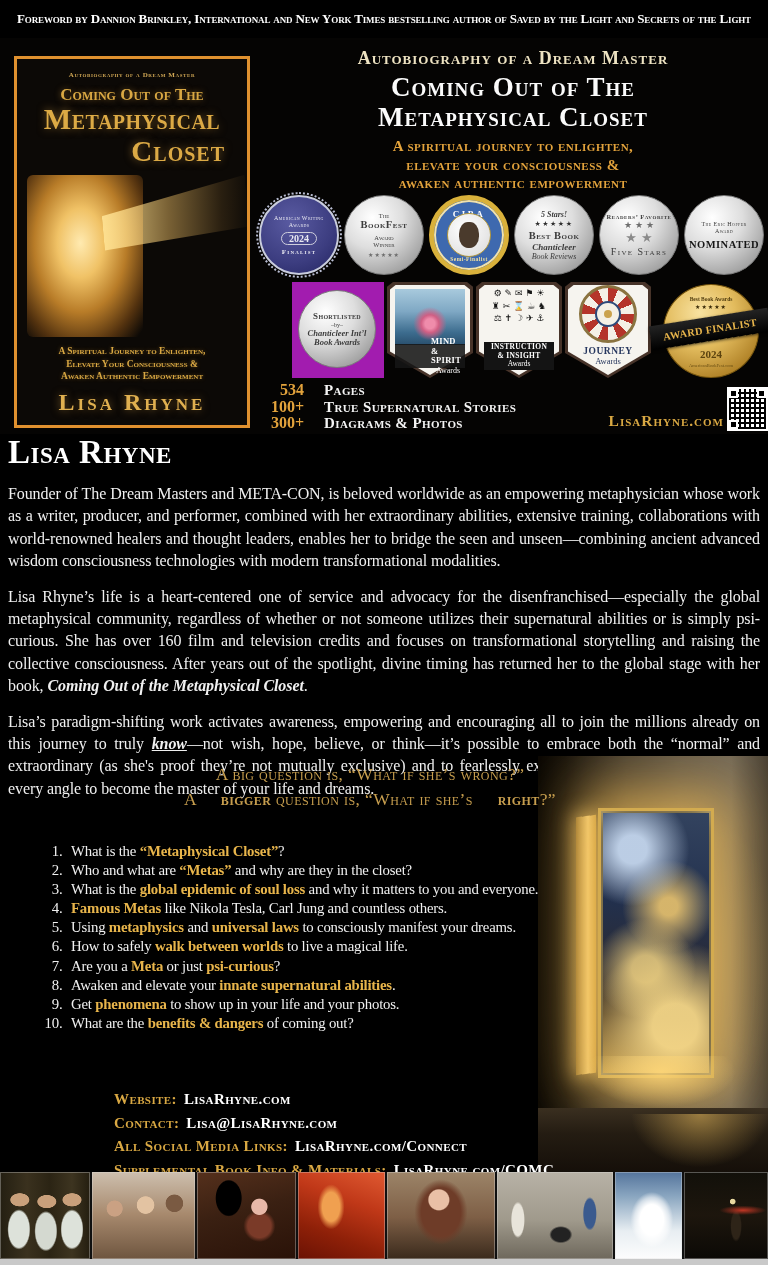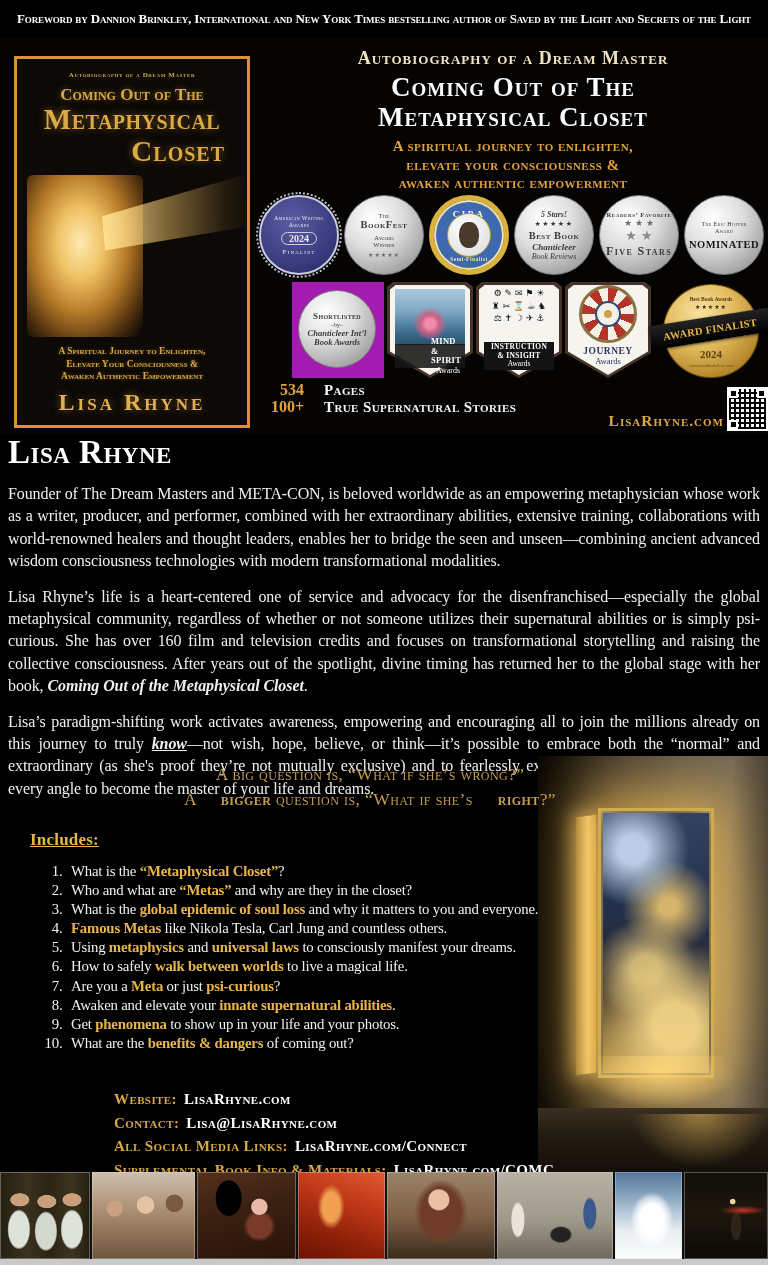--- a/index.html
+++ b/index.html
@@ -39,40 +39,40 @@
   .h-sub{left:258px;top:99px;width:510px;text-align:center;font-size:15px;font-weight:bold;color:#e3a33c;font-variant:small-caps;line-height:18.5px;letter-spacing:.5px;}
 
   
   .row1{left:258px;top:153px;width:510px;display:flex;gap:1px;}
   .bdg{position:relative;width:84px;height:92px;flex:0 0 auto;}
   .circ{position:absolute;left:1px;top:4px;width:80px;height:80px;border-radius:50%;display:flex;flex-direction:column;align-items:center;justify-content:center;text-align:center;box-sizing:border-box;}
   .silver{background:radial-gradient(circle at 35% 28%,#ffffff 0%,#dedede 40%,#a3a3a3 78%,#c6c6c6 100%);border:1px solid #7c7c7c;color:#3c3c3c;}
   .b-awa .circ{background:radial-gradient(circle at 40% 32%,#5a5ba2,#3c3d80 60%,#232460);border:2px solid #c9cddd;outline:2px dotted #b9bdd2;outline-offset:1px;color:#e9e9f2;}
   .awa-top{font-size:6px;letter-spacing:.4px;width:62px;line-height:7px;font-variant:small-caps;}
   .awa-year{font-size:10px;font-weight:bold;margin:3px 0;border:1px solid #cfcfdd;border-radius:9px;padding:0 7px;}
-  .awa-bot{font-size:7px;letter-spacing:1.2px;font-variant:small-caps;}
+  .awa-bot{font-size:7px;letter-spacing:1.2px;font-variant:small-caps;font-weight:bold;}
   .bf-l1{font-size:6.5px;line-height:7px;font-variant:small-caps;}
   .bf-l2{font-size:10.5px;font-weight:bold;letter-spacing:.5px;line-height:11px;font-variant:small-caps;}
   .bf-l3{font-size:6.5px;margin-top:4px;line-height:7px;font-variant:small-caps;}
   .bf-l4{font-size:6.5px;line-height:7px;font-variant:small-caps;}
   .bf-st{font-size:6px;color:#6e6e6e;margin-top:3px;letter-spacing:1px;font-family:"DejaVu Sans",sans-serif;}
   .b-ciba .circ{background:#3e69af;border:5px solid #d9b13b;box-shadow:inset 0 0 0 2px #f1e2ac;}
   .ciba-core{position:absolute;left:50%;top:50%;transform:translate(-50%,-50%);width:42px;height:42px;border-radius:50%;background:radial-gradient(circle at 40% 35%,#fff,#d9d9d9);border:1px solid #b59a3e;}
   .ciba-core::after{content:"";position:absolute;left:11px;top:8px;width:20px;height:26px;border-radius:45%;background:#4a3a2c;}
   .ciba-top{position:absolute;top:9px;left:0;width:100%;text-align:center;font-size:9px;font-weight:bold;color:#fff;letter-spacing:2.5px;}
   .ciba-bot{position:absolute;bottom:8px;left:0;width:100%;text-align:center;font-size:5.5px;font-weight:bold;color:#f0e0a0;letter-spacing:.5px;}
   .c5-l1{font-size:8px;font-weight:bold;font-style:italic;line-height:9px;}
   .c5-st{font-size:7px;letter-spacing:1.5px;color:#2e2e2e;font-family:"DejaVu Sans",sans-serif;line-height:9px;margin:1px 0;}
   .c5-l2{font-size:10.5px;font-weight:bold;letter-spacing:.5px;line-height:12px;font-variant:small-caps;}
   .c5-l3{font-size:9px;font-style:italic;font-weight:bold;line-height:10px;}
   .c5-l4{font-size:8px;font-style:italic;line-height:9px;}
   .rf-top{font-size:6.5px;letter-spacing:.6px;width:66px;line-height:7px;font-variant:small-caps;font-weight:bold;}
   .rf-st1{font-size:9px;line-height:11px;color:#6e6e6e;font-family:"DejaVu Sans",sans-serif;}
   .rf-st2{font-size:13px;line-height:13px;color:#8a8a8a;font-family:"DejaVu Sans",sans-serif;}
-  .rf-bot{font-size:12px;letter-spacing:1.4px;font-weight:bold;margin-top:2px;font-variant:small-caps;}
+  .rf-bot{font-size:10px;letter-spacing:1.4px;font-weight:normal;margin-top:2px;font-variant:small-caps;}
   .eh-top{font-size:6px;letter-spacing:.4px;width:60px;line-height:7px;font-variant:small-caps;}
   .eh-nom{font-size:10.5px;font-weight:bold;letter-spacing:.5px;color:#161616;margin-top:4px;}
 
   
   .row2{left:292px;top:244px;width:476px;display:flex;gap:3px;align-items:flex-start;}
   .b-short{position:relative;width:92px;height:96px;background:#a21caf;flex:0 0 auto;}
   .b-short .circ{left:6px;top:8px;width:78px;height:78px;}
   .sh1{font-size:9px;font-weight:bold;letter-spacing:.3px;font-variant:small-caps;line-height:10px;}
   .sh2{font-size:6px;line-height:8px;}
   .sh3{font-size:8.5px;font-weight:bold;font-style:italic;line-height:9.5px;}
@@ -341,20 +341,24 @@
 
   <div class="abs" id="stats">
     <div class="stat">
       <span class="sv">534</span>
       <span class="sl">Pages</span>
     </div>
     <div class="stat">
       <span class="sv">100+</span>
       <span class="sl">True Supernatural Stories</span>
     </div>
+    <div class="stat">
+      <span class="sv">300+</span>
+      <span class="sl">Diagrams &amp; Photos</span>
+    </div>
   </div>
 
   <div class="abs" id="site-link">LisaRhyne.com</div>
 
   <div class="abs" id="qr">
     <div class="qr-grid">
       <div class="qr-eye e1"></div>
       <div class="qr-eye e2"></div>
       <div class="qr-eye e3"></div>
     </div>
@@ -378,21 +382,20 @@
   <div class="da-floor"></div>
   <div class="da-reflect"></div>
 </div>
 
 <div class="abs" id="questions">
   <div><span>A big question is, “What if she’s wrong?”</span></div>
   <div><span>A </span><span class="b">bigger</span><span> question is, “What if she’s </span><span class="b">right</span><span>?”</span></div>
 </div>
 
 <div class="abs" id="includes">
-  <div class="inc-head">Includes:</div>
   <ol>
     <li><span>What is the </span><span class="g">“Metaphysical Closet”</span><span>?</span></li>
     <li><span>Who and what are </span><span class="g">“Metas”</span><span> and why are they in the closet?</span></li>
     <li><span>What is the </span><span class="g">global epidemic of soul loss</span><span> and why it matters to you and everyone.</span></li>
     <li><span class="g">Famous Metas</span><span> like Nikola Tesla, Carl Jung and countless others.</span></li>
     <li><span>Using </span><span class="g">metaphysics</span><span> and </span><span class="g">universal laws</span><span> to consciously manifest your dreams.</span></li>
     <li><span>How to safely </span><span class="g">walk between worlds</span><span> to live a magical life.</span></li>
     <li><span>Are you a </span><span class="g">Meta</span><span> or just </span><span class="g">psi-curious</span><span>?</span></li>
     <li><span>Awaken and elevate your </span><span class="g">innate supernatural abilities</span><span>.</span></li>
     <li><span>Get </span><span class="g">phenomena</span><span> to show up in your life and your photos.</span></li>

